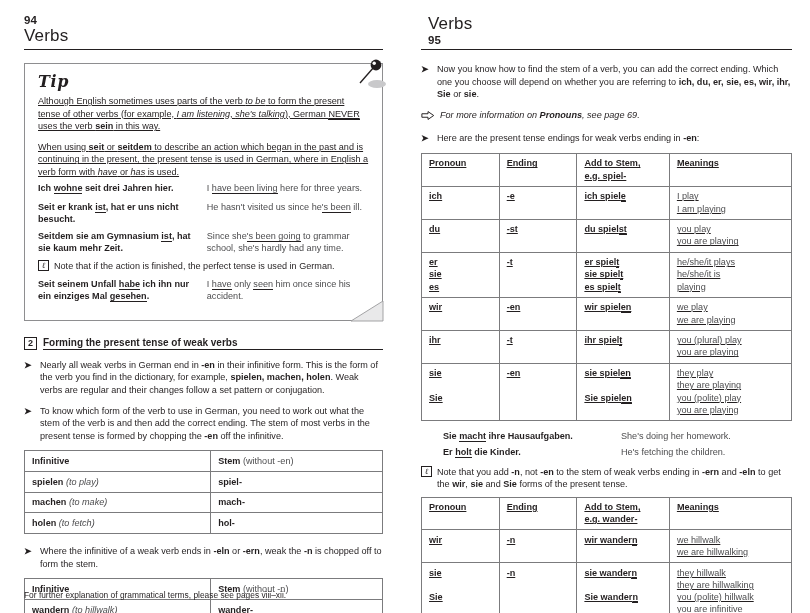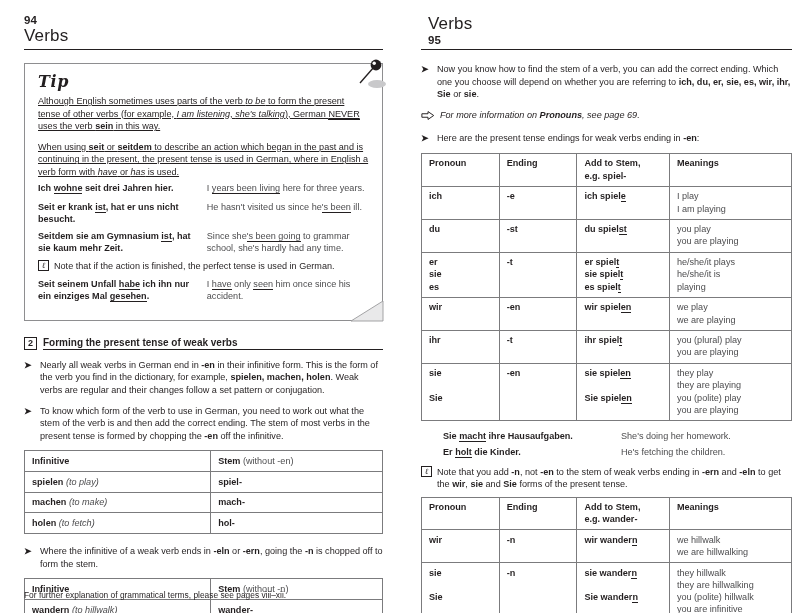--- a/index.html
+++ b/index.html
@@ -141,21 +141,21 @@
     padding: 3.5px 7px 4px 7px;
     vertical-align: top;
     line-height: 12.2px;
   }
   table.grid .hdr td { font-weight: bold; }
   table.grid .hdr td .light { font-weight: normal; color: #4d4d4f; }
   .de-cell { font-weight: bold; }
   .de-cell .gl { font-weight: normal; font-style: italic; color: #4d4d4f; }
   .en-cell { color: #4d4d4f; }
 
-  table.conj { margin: 2px 0 9px 0; }
+  table.conj { margin: 2px 0 9px 0; text-decoration: underline; }
   table.conj td { padding: 3.5px 7px 4px 7px; }
   table.conj td.c1 { width: 21%; }
   table.conj td.c2 { width: 21%; }
   table.conj td.c3 { width: 25%; }
   table.conj td.c4 { width: 33%; }
 
   .u { border-bottom: 1px solid #231f20; }
   .it { font-style: italic; }
   .b { font-weight: bold; }
 
@@ -195,21 +195,21 @@
       <div class="tip-title">Tip</div>
 
       <p><span>Although English sometimes uses parts of the verb </span><span class="it">to be</span><span> to form the present tense of other verbs (for example, </span><span class="it"><span class="it">I am listening</span></span><span>, </span><span class="it">she's talking</span><span>), German </span><span class="u">NEVER</span><span> uses the verb </span><span class="b">sein</span><span> in this way.</span></p>
 
       <p><span>When using </span><span class="b">seit</span><span> or </span><span class="b">seitdem</span><span> to describe an action which began in the past and is continuing in the present, the present tense is used in German, where in English a verb form with </span><span class="it">have</span><span> or </span><span class="it">has</span><span> is used.</span></p>
 
       <div class="spacer-sm"></div>
 
       <div class="ex">
         <div class="de"><span>Ich </span><span class="u">wohne</span><span> seit drei Jahren hier.</span></div>
-        <div class="en"><span>I </span><span class="u">years been living</span><span> here for three years.</span></div>
+        <div class="en"><span>I </span><span class="u">have been living</span><span> here for three years.</span></div>
       </div>
 
       <div class="ex tight">
         <div class="de"><span>Seit er krank </span><span class="u">ist</span><span>, hat er uns nicht besucht.</span></div>
         <div class="en"><span>He hasn't visited us since he</span><span class="u">'s been</span><span> ill.</span></div>
       </div>
 
       <div class="ex tight">
         <div class="de"><span>Seitdem sie am Gymnasium </span><span class="u">ist</span><span>, hat sie kaum mehr Zeit.</span></div>
         <div class="en"><span>Since she</span><span class="u">'s been going</span><span> to grammar school, she's hardly had any time.</span></div>
@@ -258,21 +258,21 @@
         </tr>
         <tr>
           <td class="de-cell"><span>holen</span> <span class="gl">(to fetch)</span></td>
           <td class="de-cell">hol-</td>
         </tr>
       </tbody>
     </table>
 
     <div class="bullet">
       <span class="bmark">➤</span>
-      <span class="btext"><span>Where the infinitive of a weak verb ends in </span><span class="b">-eln</span><span> or </span><span class="b">-ern</span><span>, going the </span><span class="b">-n</span><span> is chopped off to form the stem.</span></span>
+      <span class="btext"><span>Where the infinitive of a weak verb ends in </span><span class="b">-eln</span><span> or </span><span class="b">-ern</span><span>, weak the </span><span class="b">-n</span><span> is chopped off to form the stem.</span></span>
     </div>
 
     <table class="grid">
       <tbody>
         <tr class="hdr">
           <td style="width:52%">Infinitive</td>
           <td><span>Stem </span><span class="light">(without -n)</span></td>
         </tr>
         <tr>
           <td class="de-cell"><span>wandern</span> <span class="gl">(to hillwalk)</span></td>

